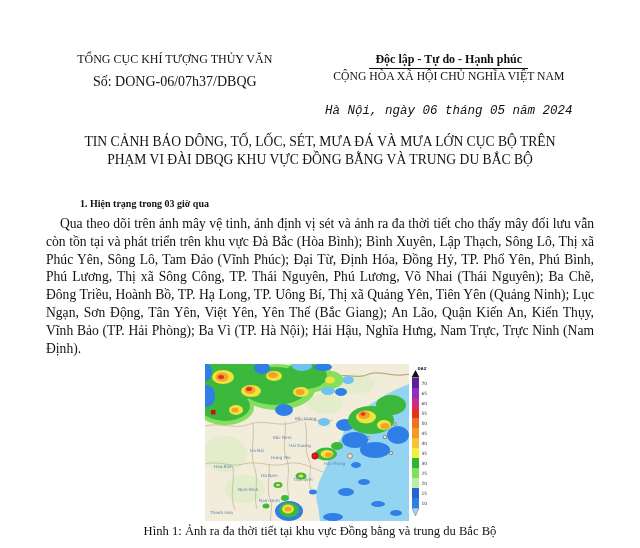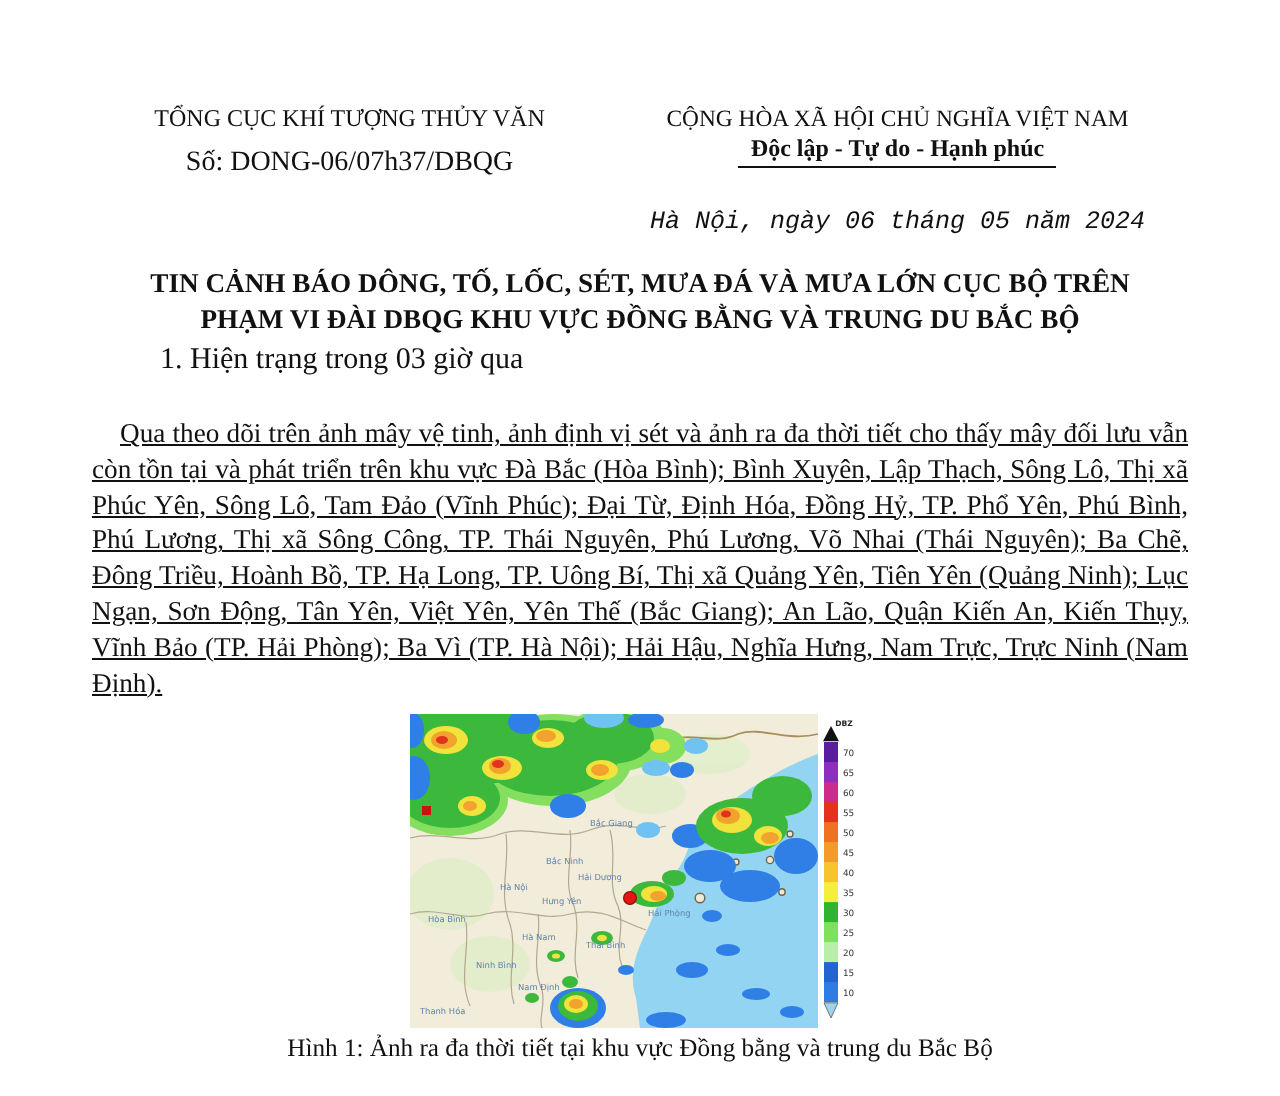--- a/index.html
+++ b/index.html
@@ -12,27 +12,27 @@
   .doc-header{display:flex;width:100%;}
   .hdr-left{width:47%;text-align:center;}
   .hdr-right{width:53%;text-align:center;}
   .hdr-line{font-size:12px;line-height:15px;white-space:nowrap;}
   .hdr-bold{font-weight:bold;}
   .hdr-underline{display:inline-block;border-bottom:1.4px solid #111;padding:0 6px 1px 6px;}
   .doc-number{font-size:14px;margin-top:7px;white-space:nowrap;}
   .dateline{font-size:12.5px;font-style:italic;margin-top:20px;white-space:nowrap;font-family:Liberation Mono, monospace;}
   
   .doc-title{
-    margin-top:15px;text-align:center;font-weight:bold;font-size:13.6px;line-height:18px;
+    margin-top:15px;text-align:center;font-weight:normal;font-size:13.6px;line-height:18px;
   }
   .section-heading{
-    margin-top:3px;padding-left:34px;font-weight:normal;font-size:15px;line-height:17px;
+    margin-top:26px;padding-left:34px;font-weight:bold;font-size:10px;line-height:17px;
   }
   .body-par{
-    margin-top:19px;font-size:13.6px;line-height:17.8px;text-align:justify;text-indent:14px;text-decoration:underline;
+    margin-top:3px;font-size:13.6px;line-height:17.8px;text-align:justify;text-indent:14px;
   }
   
   .figure-wrap{margin-top:7px;display:flex;justify-content:center;}
   .figure-caption{
     text-align:center;font-size:12.6px;margin-top:3px;
   }
   .map-label{font-family:"DejaVu Sans",sans-serif;font-size:4.2px;fill:#5f82ad;}
   .cb-label{font-family:"DejaVu Sans",sans-serif;font-size:4.4px;fill:#333;}
   .cb-unit{font-family:"DejaVu Sans",sans-serif;font-size:3.8px;fill:#222;font-weight:bold;}
 </style>
@@ -40,22 +40,22 @@
 <body>
 
 <div class="page">
 
   <div class="doc-header">
     <div class="hdr-left">
       <div class="hdr-line">TỔNG CỤC KHÍ TƯỢNG THỦY VĂN</div>
       <div class="doc-number">Số: DONG-06/07h37/DBQG</div>
     </div>
     <div class="hdr-right">
+      <div class="hdr-line hdr-bold"><span class="hdr-underline">Độc lập - Tự do - Hạnh phúc</span></div>
       <div class="hdr-line" style="font-size:11.7px;">CỘNG HÒA XÃ HỘI CHỦ NGHĨA VIỆT NAM</div>
-      <div class="hdr-line hdr-bold"><span class="hdr-underline">Độc lập - Tự do - Hạnh phúc</span></div>
       <div class="dateline">Hà Nội, ngày 06 tháng 05 năm 2024</div>
     </div>
   </div>
 
   <div class="doc-title">
     <div>TIN CẢNH BÁO DÔNG, TỐ, LỐC, SÉT, MƯA ĐÁ VÀ MƯA LỚN CỤC BỘ TRÊN</div>
     <div>PHẠM VI ĐÀI DBQG KHU VỰC ĐỒNG BẰNG VÀ TRUNG DU BẮC BỘ</div>
   </div>
 
   <div class="section-heading">1. Hiện trạng trong 03 giờ qua</div>

